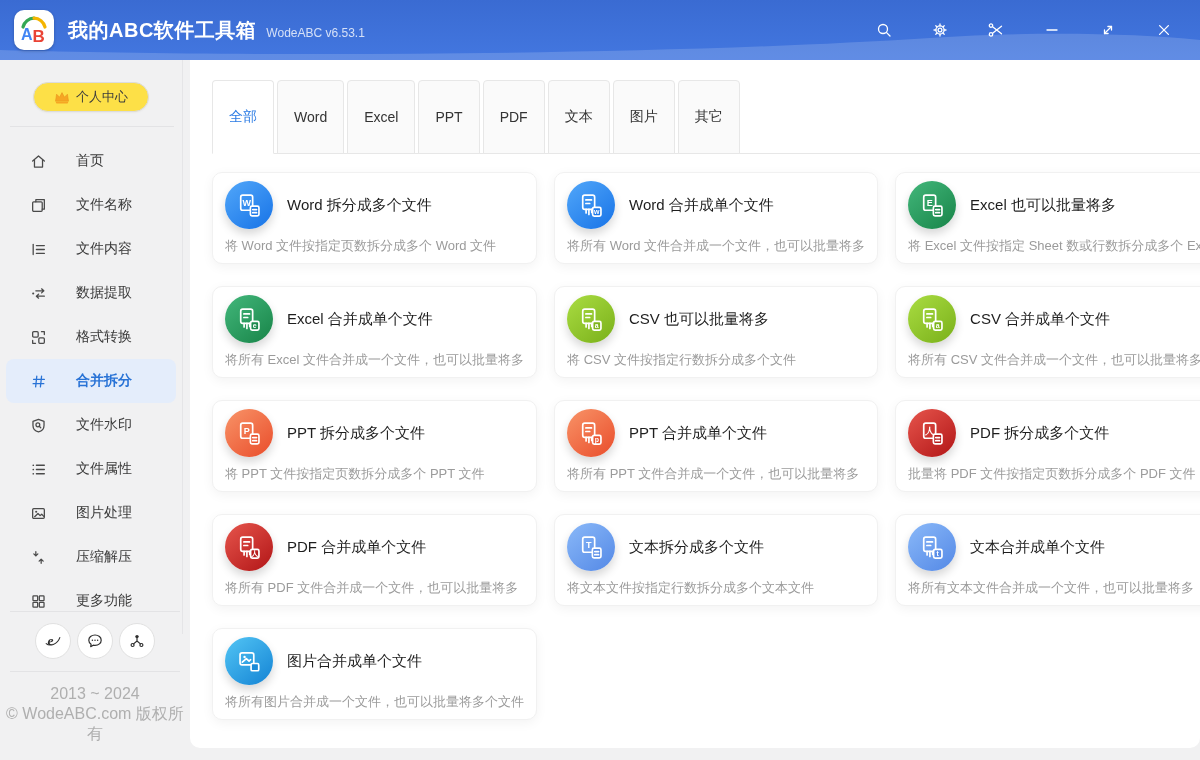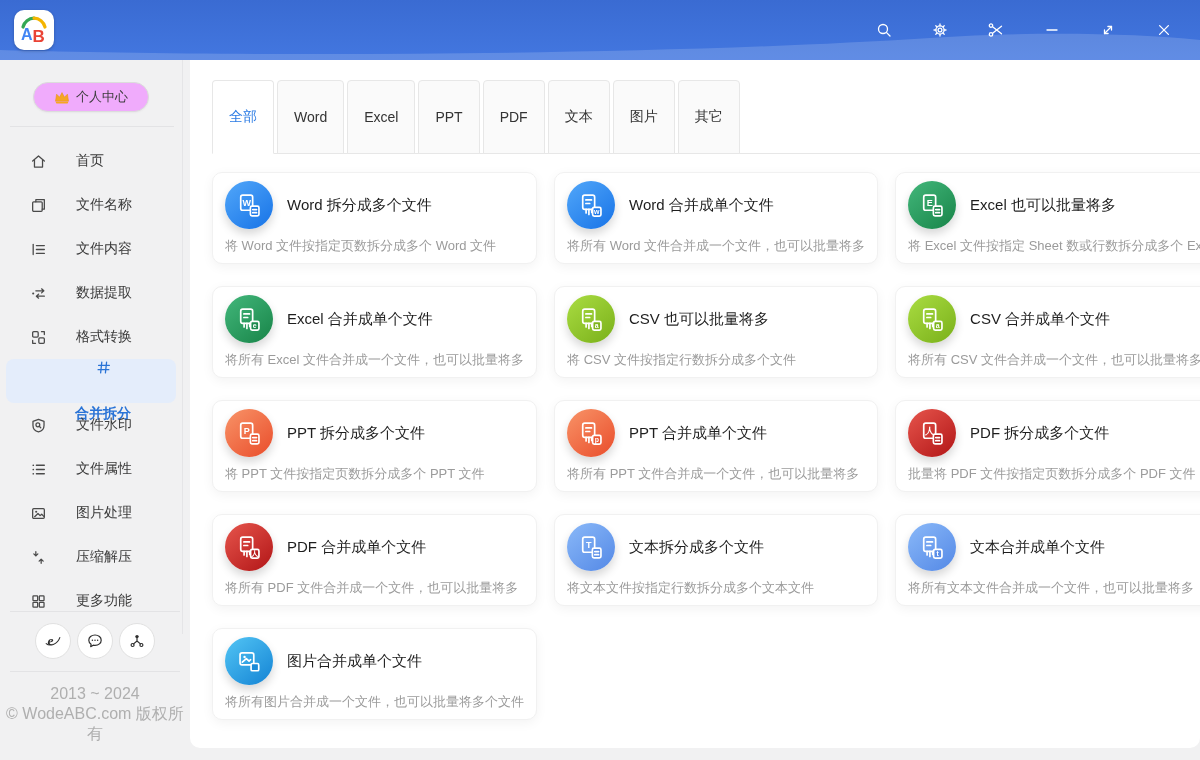--- a/index.html
+++ b/index.html
@@ -17,29 +17,29 @@
   .app-badge{width:40px;height:40px;background:#fff;border-radius:10px;
     display:flex;align-items:center;justify-content:center;box-shadow:0 1px 3px rgba(0,0,0,.25);}
   .title-wrap{display:flex;align-items:baseline;gap:10px;}
   .app-title{color:#fff;font-size:20px;font-weight:bold;letter-spacing:.5px;}
   .app-version{color:rgba(255,255,255,.78);font-size:12px;}
   .tb-buttons{position:absolute;right:8px;top:0;height:60px;display:flex;align-items:center;z-index:6;}
   .tb-btn{width:56px;height:60px;display:flex;align-items:center;justify-content:center;color:#fff;cursor:pointer;}
   
   .sidebar{position:absolute;left:0;top:60px;bottom:0;width:190px;background:#F1F1F2;}
   .side-nav{position:absolute;top:0;left:0;right:7px;bottom:126px;border-right:1px solid #E5E5E7;}
-  .pc-pill{margin:22px auto 0;width:114px;height:28px;background:#f0abfc;border:1px solid #DCDCDC;
+  .pc-pill{margin:22px auto 0;width:114px;height:28px;background:#fde047;border:1px solid #DCDCDC;
     border-radius:15px;display:flex;align-items:center;justify-content:center;gap:6px;
     font-size:13px;color:#3C3C3C;cursor:pointer;box-shadow:0 1px 2px rgba(0,0,0,.04);}
   .side-div{border-top:1px solid #E3E3E5;margin:14px 8px 0 10px;}
   .menu{margin-top:12px;}
   .menu-item{height:44px;display:flex;align-items:center;gap:29px;padding-left:24px;margin:0 6px;
     border-radius:8px;font-size:14px;color:#3A3A3A;cursor:pointer;}
   .menu-item .mi-icon{color:#4A4A4A;display:flex;}
-  .menu-item.active{background:#E4EDFB;color:#2973D6;font-weight:bold;flex-direction:column;}
+  .menu-item.active{background:#E4EDFB;color:#2973D6;font-weight:bold;}
   .menu-item.active .mi-icon{color:#2973D6;}
   .side-bottom{position:absolute;bottom:0;left:0;width:190px;}
   .bdiv{border-top:1px solid #E3E3E5;margin:0 10px;}
   .social{display:flex;justify-content:center;gap:6px;padding:11px 0 12px;}
   .social-btn{width:34px;height:34px;border-radius:50%;background:#fff;border:1px solid #E1E1E1;
     display:flex;align-items:center;justify-content:center;color:#2E2E2E;cursor:pointer;}
   .copyright{padding:12px 0 16px;text-align:center;color:#AFAFAF;font-size:16px;line-height:20px;}
   
   .content{position:absolute;left:190px;top:60px;right:0;bottom:12px;background:#fff;
     border-radius:0 0 10px 10px;overflow:hidden;}
@@ -65,20 +65,24 @@
   </svg>
   <div class="tb-left">
     <div class="app-badge">
       <svg width="34" height="34" viewBox="0 0 34 34">
         <path d="M6 14 A11.5 11.5 0 0 1 17 5.2" stroke="#34A853" stroke-width="3.2" fill="none" stroke-linecap="round"></path>
         <path d="M17 5.2 A11.5 11.5 0 0 1 28 14" stroke="#F4B400" stroke-width="3.2" fill="none" stroke-linecap="round"></path>
         <text x="4" y="27" font-size="16" font-weight="bold" fill="#4285F4" font-family="'Liberation Sans',sans-serif">A</text>
         <text x="15.5" y="29" font-size="17" font-weight="bold" fill="#EA4335" font-family="'Liberation Sans',sans-serif">B</text>
       </svg>
     </div>
+    <div class="title-wrap">
+      <span class="app-title">我的ABC软件工具箱</span>
+      <span class="app-version">WodeABC v6.53.1</span>
+    </div>
   </div>
   <div class="tb-buttons" id="tb-buttons">
       <div class="tb-btn">
         <span style="display:flex">
           <svg width="18" height="18" viewBox="0 0 18 18" fill="none" stroke="currentColor" stroke-width="1.3" stroke-linecap="round" stroke-linejoin="round">
             <circle cx="8" cy="8" r="4.5"></circle>
             <path d="M11.6 11.6 L15 15"></path>
           </svg>
         </span>
       </div>

